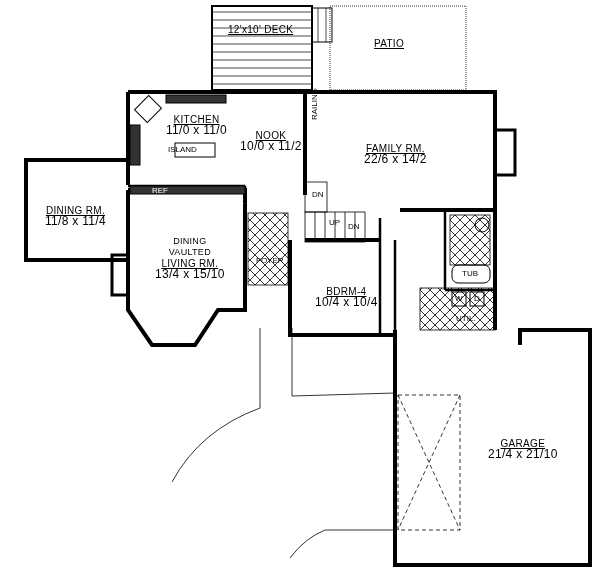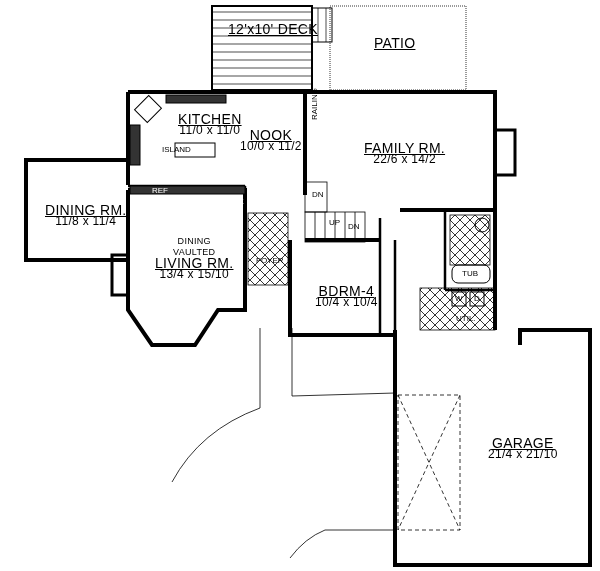--- a/index.html
+++ b/index.html
@@ -1,21 +1,21 @@
 <!DOCTYPE html>
 <html><head>
 <meta charset="utf-8">
 <style>
   html, body { margin: 0; padding: 0; background: #ffffff; }
   body { width: 600px; height: 571px; position: relative; overflow: hidden;
          font-family: "Liberation Sans", sans-serif; color: #000; }
   svg { position: absolute; left: 0; top: 0; }
   .lbl { position: absolute; text-align: center; font-size: 9px; letter-spacing: 0.3px;
          line-height: 11px; white-space: nowrap; }
-  .lbl .name { text-decoration: underline; font-size: 14px; }
+  .lbl .name { text-decoration: underline; font-size: 10px; }
   .lbl .dim { font-size: 12px; }
   .small { position: absolute; font-size: 8px; white-space: nowrap; }
 </style>
 </head>
 <body>
 
 <svg width="600" height="571" viewBox="0 0 600 571">
   <defs>
     <pattern id="tile" width="10" height="10" patternUnits="userSpaceOnUse">
       <path d="M0,0 L10,10 M10,0 L0,10" stroke="#000" stroke-width="0.8"></path>
@@ -106,21 +106,21 @@
     <polyline points="260,328 260,408"></polyline>
     <polyline points="292,328 292,396 395,393"></polyline>
     <path d="M260,408 Q200,430 172,482"></path>
     <path d="M395,530 L325,530 Q305,538 290,558"></path>
   </g>
 </svg>
 
 <div class="lbl" style="left:228px;top:24px;"><span class="name">12'x10' DECK</span></div>
 <div class="lbl" style="left:374px;top:38px;"><span class="name">PATIO</span></div>
 
-<div class="lbl" style="left:166px;top:114px;margin-left:12px;">
+<div class="lbl" style="left:166px;top:114px;">
   <div class="name">KITCHEN</div>
     <div class="dim">11/0 x 11/0</div>
 </div>
 <div class="lbl" style="left:240px;top:130px;">
   <div class="name">NOOK</div>
     <div class="dim">10/0 x 11/2</div>
 </div>
 <div class="lbl" style="left:364px;top:143px;">
   <div class="name">FAMILY RM.</div>
     <div class="dim">22/6 x 14/2</div>
@@ -137,21 +137,21 @@
 </div>
 <div class="lbl" style="left:315px;top:286px;">
   <div class="name">BDRM-4</div>
     <div class="dim">10/4 x 10/4</div>
 </div>
 <div class="lbl" style="left:488px;top:438px;">
   <div class="name">GARAGE</div>
     <div class="dim">21/4 x 21/10</div>
 </div>
 
-<div class="small" style="left:162px;top:145px;text-align:center;">ISLAND</div>
+<div class="small" style="left:168px;top:145px;text-align:center;">ISLAND</div>
 <div class="small" style="left:310px;top:120px;transform:rotate(-90deg);transform-origin:left top;">RAILING</div>
 <div class="small" style="left:152px;top:186px;color:#fff;">REF</div>
 <div class="small" style="left:222px;top:197px;color:#fff;">DESK</div>
 <div class="small" style="left:256px;top:256px;">FOYER</div>
 <div class="small" style="left:305px;top:218px;padding-left:24px;">UP</div>
 <div class="small" style="left:312px;top:190px;">DN</div>
 <div class="small" style="left:348px;top:222px;">DN</div>
 <div class="small" style="left:462px;top:269px;">TUB</div>
 <div class="small" style="left:455px;top:294px;">W</div>
 <div class="small" style="left:474px;top:294px;">D</div>

